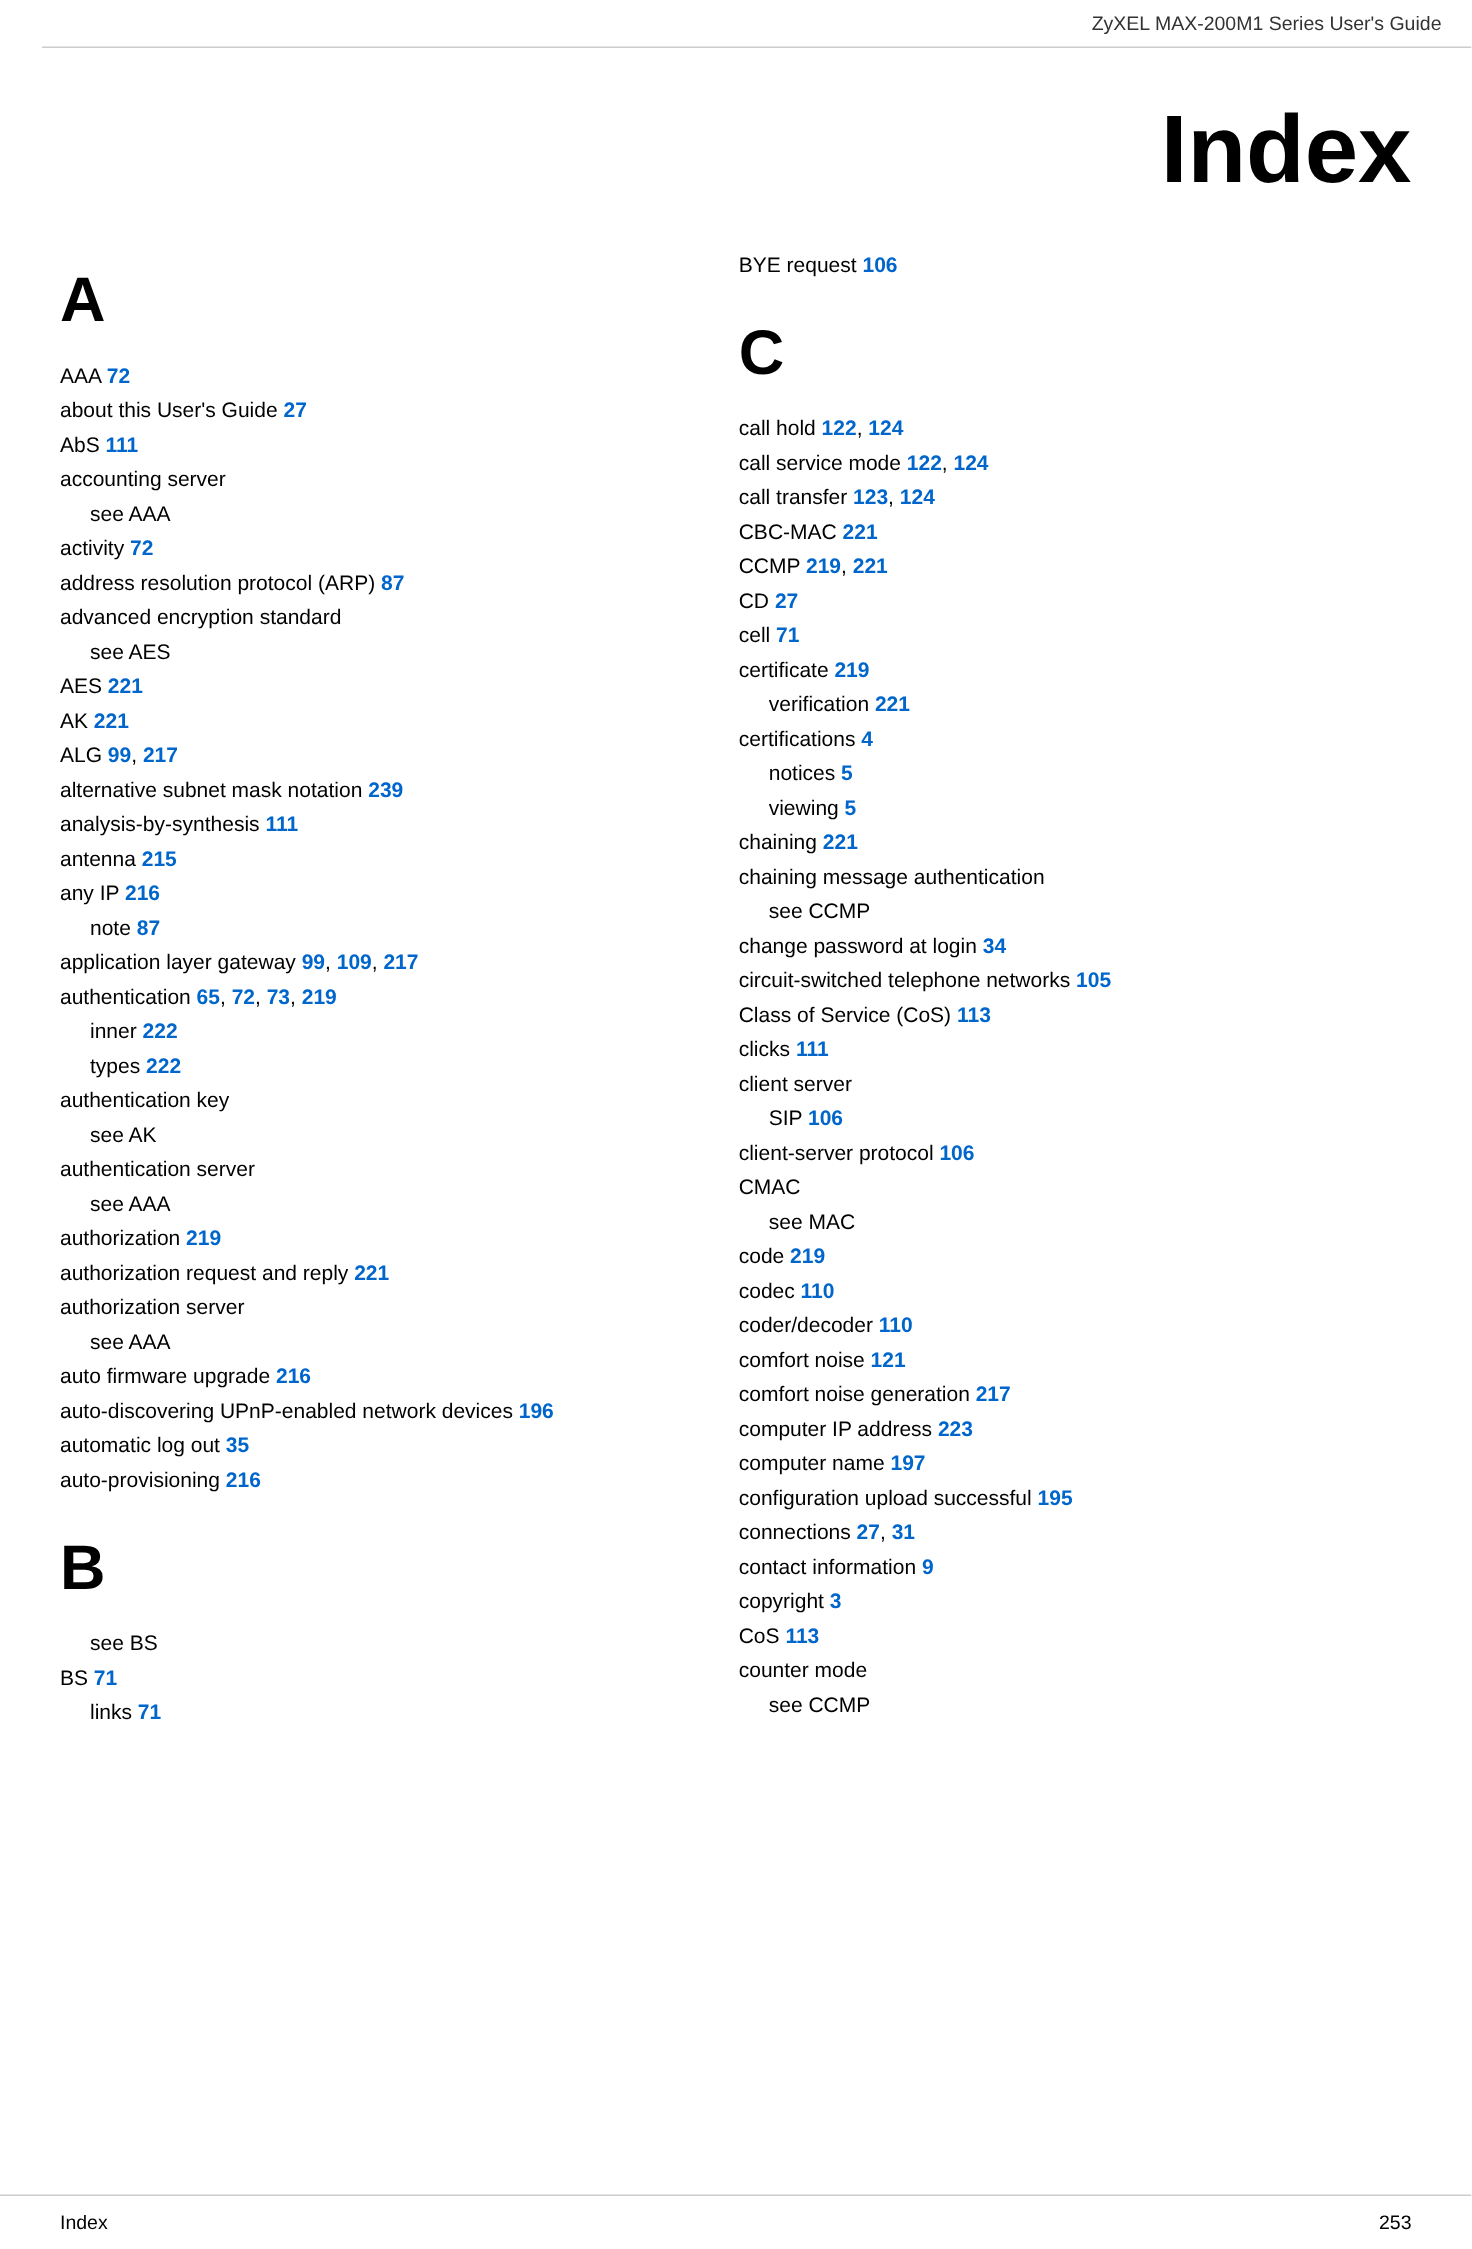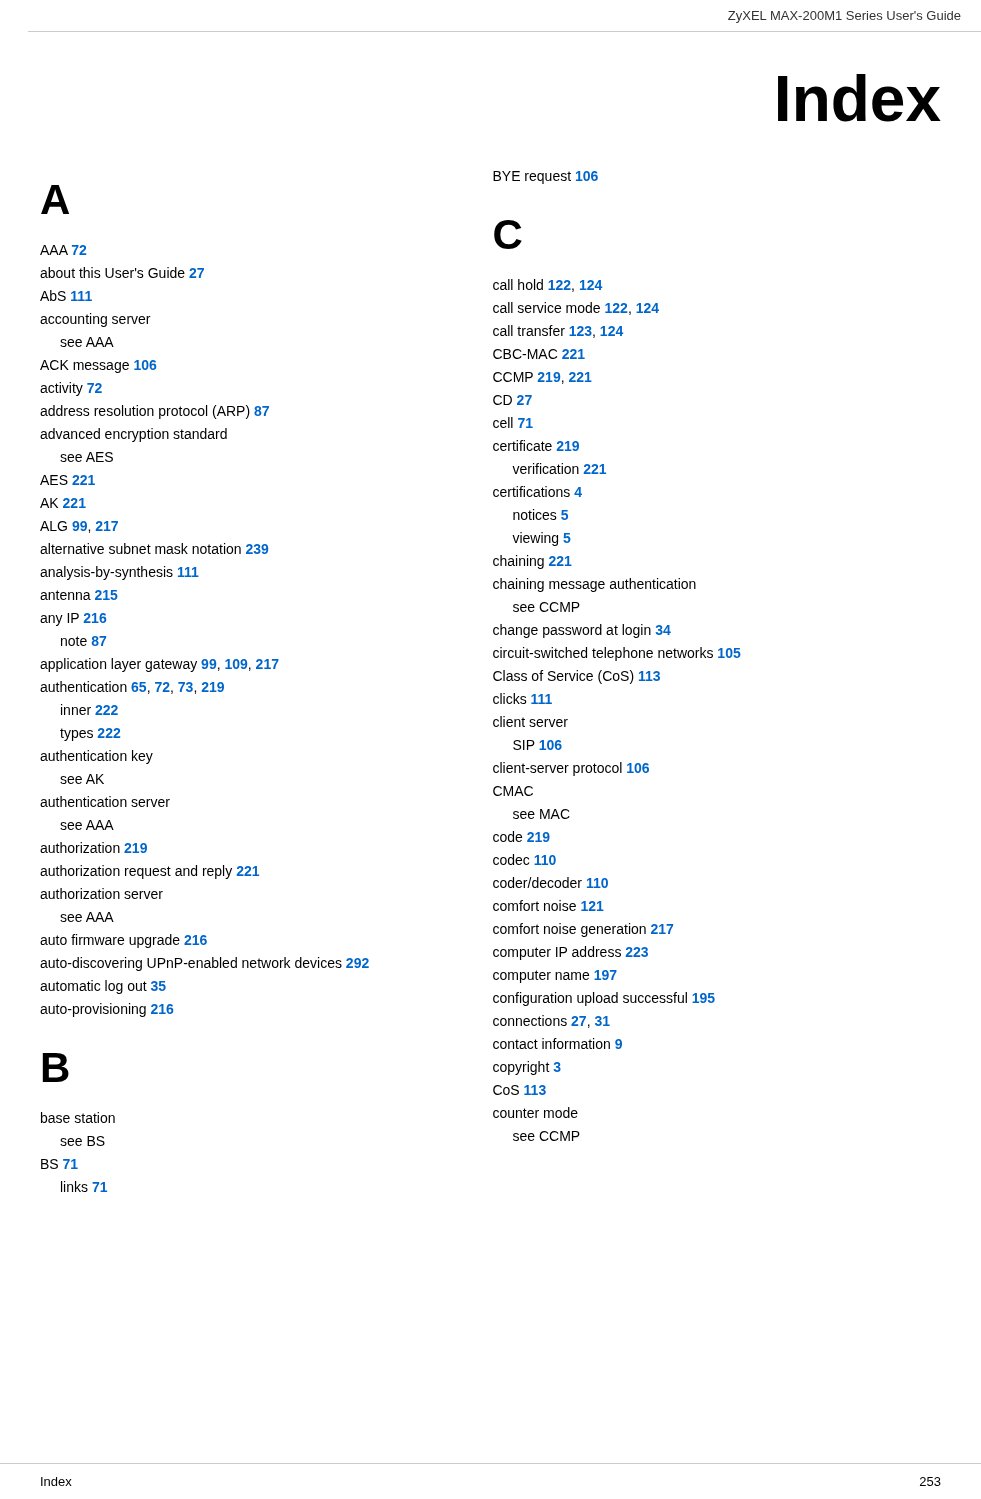--- a/index.html
+++ b/index.html
@@ -89,21 +89,20 @@
 <div class="content-area">
   <div class="left-column">
 
     <div class="section-letter">A</div>
 
     <div class="index-entry">AAA <span class="page-num">72</span></div>
     <div class="index-entry">about this User's Guide <span class="page-num">27</span></div>
     <div class="index-entry">AbS <span class="page-num">111</span></div>
     <div class="index-entry">accounting server</div>
     <div class="index-entry sub">see AAA</div>
-    <div class="index-entry">ACK message <span class="page-num">106</span></div>
     <div class="index-entry">activity <span class="page-num">72</span></div>
     <div class="index-entry">address resolution protocol (ARP) <span class="page-num">87</span></div>
     <div class="index-entry">advanced encryption standard</div>
     <div class="index-entry sub">see AES</div>
     <div class="index-entry">AES <span class="page-num">221</span></div>
     <div class="index-entry">AK <span class="page-num">221</span></div>
     <div class="index-entry">ALG <span class="page-num">99</span>, <span class="page-num">217</span></div>
     <div class="index-entry">alternative subnet mask notation <span class="page-num">239</span></div>
     <div class="index-entry">analysis-by-synthesis <span class="page-num">111</span></div>
     <div class="index-entry">antenna <span class="page-num">215</span></div>
@@ -115,28 +114,27 @@
     <div class="index-entry sub">types <span class="page-num">222</span></div>
     <div class="index-entry">authentication key</div>
     <div class="index-entry sub">see AK</div>
     <div class="index-entry">authentication server</div>
     <div class="index-entry sub">see AAA</div>
     <div class="index-entry">authorization <span class="page-num">219</span></div>
     <div class="index-entry">authorization request and reply <span class="page-num">221</span></div>
     <div class="index-entry">authorization server</div>
     <div class="index-entry sub">see AAA</div>
     <div class="index-entry">auto firmware upgrade <span class="page-num">216</span></div>
-    <div class="index-entry">auto-discovering UPnP-enabled network devices <span class="page-num">292</span></div>
+    <div class="index-entry">auto-discovering UPnP-enabled network devices <span class="page-num">196</span></div>
     <div class="index-entry">automatic log out <span class="page-num">35</span></div>
     <div class="index-entry">auto-provisioning <span class="page-num">216</span></div>
 
     <div class="section-gap"></div>
     <div class="section-letter">B</div>
 
-    <div class="index-entry">base station</div>
     <div class="index-entry sub">see BS</div>
     <div class="index-entry">BS <span class="page-num">71</span></div>
     <div class="index-entry sub">links <span class="page-num">71</span></div>
 
   </div>
 
   <div class="right-column">
 
     <div class="index-entry">BYE request <span class="page-num">106</span></div>
 

